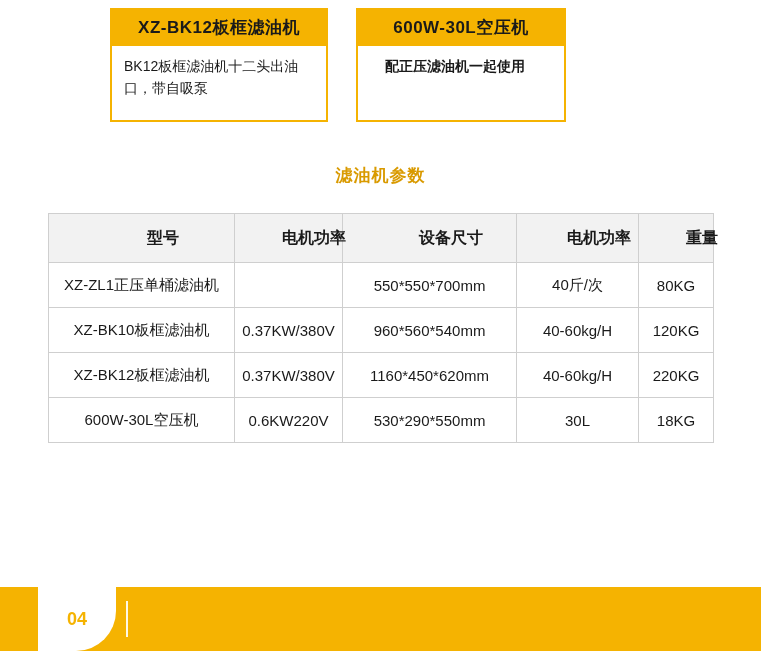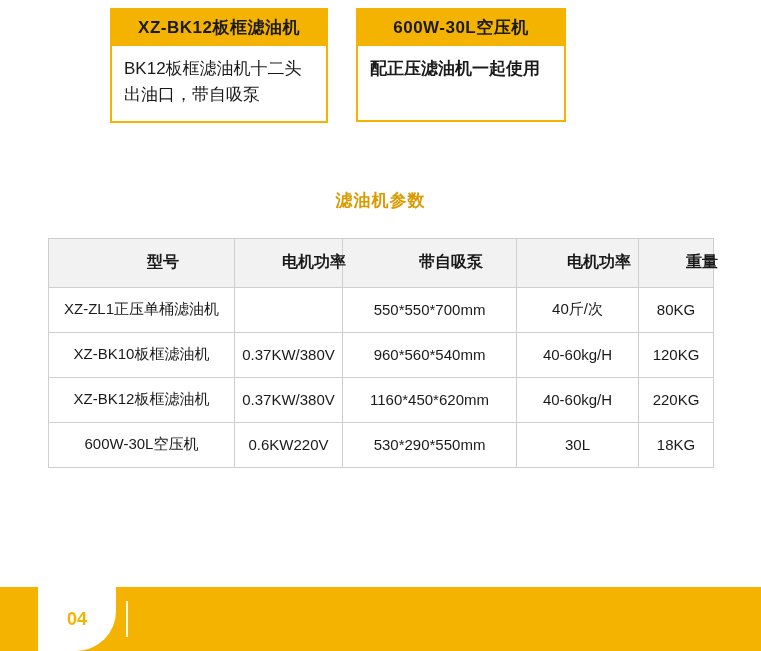--- a/index.html
+++ b/index.html
@@ -34,34 +34,34 @@
     background: #f5b301;
     color: #1a1a1a;
     font-size: 17px;
     font-weight: bold;
     text-align: center;
     padding: 6px 4px 7px 4px;
     letter-spacing: 0.5px;
   }
   .card-body {
     padding: 10px 24px 12px 12px;
-    font-size: 17px;
+    font-size: 14px;
     line-height: 1.55;
     color: #1a1a1a;
   }
   .card-1 .card-body { min-height: 52px; }
   .card-2 .card-body { min-height: 52px; text-align: center; font-weight: bold; }
 
   
   .section-heading {
     text-align: center;
     font-size: 17px;
     font-weight: bold;
     color: #d99a00;
-    margin-top: 66px;
+    margin-top: 42px;
     letter-spacing: 1px;
   }
 
   
   .table-wrap {
     margin: 26px auto 0 auto;
     width: 665px;
   }
   table.spec {
     border-collapse: collapse;
@@ -163,21 +163,21 @@
       <col class="col-model">
       <col class="col-power">
       <col class="col-size">
       <col class="col-cap">
       <col class="col-weight">
     </colgroup>
     <thead>
       <tr>
         <th>型号</th>
         <th>电机功率</th>
-        <th>带自吸泵</th>
+        <th>设备尺寸</th>
         <th>电机功率</th>
         <th>重量</th>
       </tr>
     </thead>
     <tbody>
       <tr>
         <td>XZ-ZL1正压单桶滤油机</td>
         <td></td>
         <td>550*550*700mm</td>
         <td>40斤/次</td>

